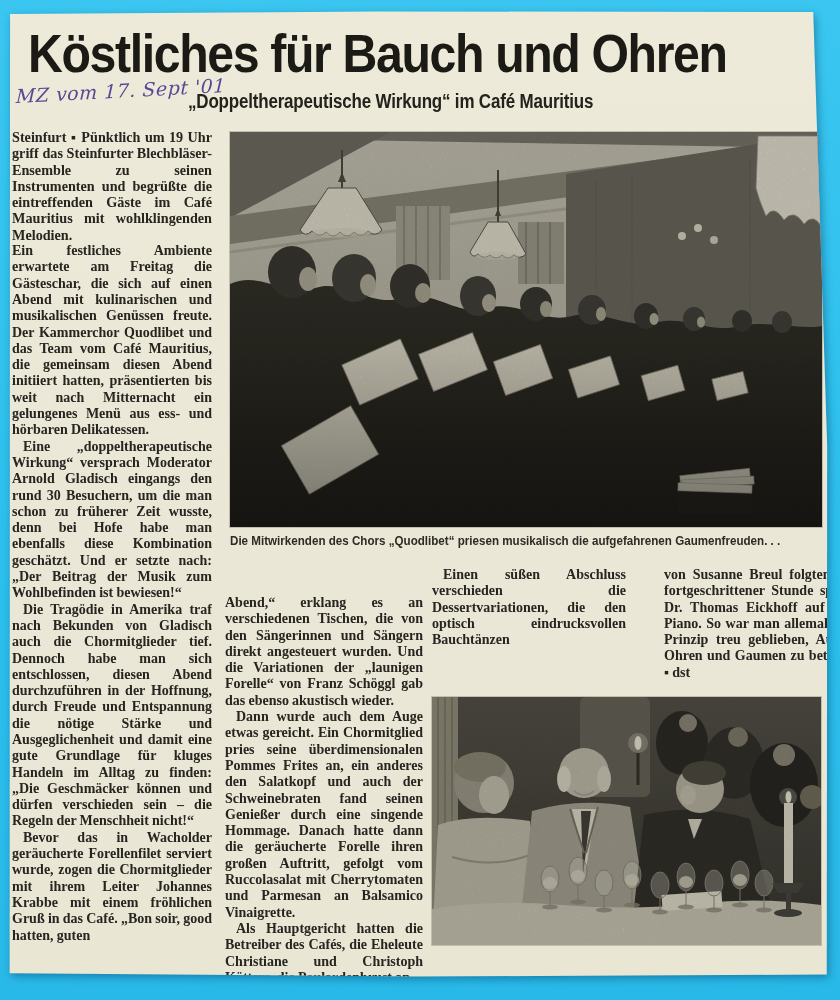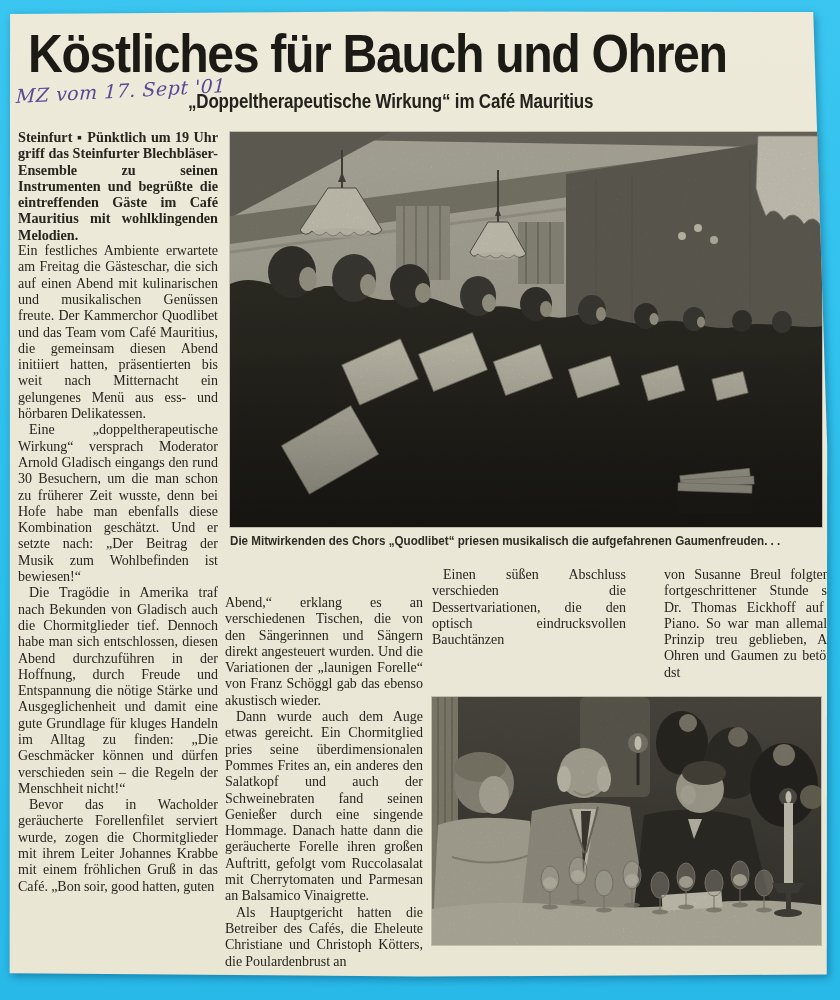--- a/index.html
+++ b/index.html
@@ -31,21 +31,21 @@
     position:absolute;left:180px;top:79px;
     font-family:"Liberation Sans",sans-serif;font-weight:bold;
     font-size:19.5px;letter-spacing:-.2px;color:#23221c;
     transform:scaleX(.87);transform-origin:0 0;white-space:nowrap;
   }
   .col{
     position:absolute;text-align:justify;color:#26251f;
     font-size:14px;line-height:16.3px;overflow:hidden;
     hyphens:auto;-webkit-hyphens:auto;word-spacing:-.3px;
   }
-  .col p{margin:0;}
+  .col p{margin:0;font-weight:bold;}
   .col p.indent{text-indent:11px;}
   .col p.lead{font-weight:bold;font-size:14.2px;}
   .photo{position:absolute;outline:1px solid rgba(70,66,52,.25);}
   .photo svg{display:block;width:100%;height:100%;}
   .caption1{
     position:absolute;left:222px;top:522px;
     font-family:"Liberation Sans",sans-serif;font-weight:bold;
     font-size:13.5px;color:#2c2b25;
     transform:scaleX(.86);transform-origin:0 0;white-space:nowrap;
   }
@@ -65,21 +65,21 @@
 
 <div class="bed"></div>
 
 <div class="paper-shadow">
 <div class="paper">
 
   <h1 class="headline">Köstliches für Bauch und Ohren</h1>
   <div class="handnote">MZ vom 17. Sept '01</div>
   <div class="subhead">„Doppeltherapeutische Wirkung“ im Café Mauritius</div>
 
-  <div class="col" style="left:10px;top:118px;width:200px;height:846px;">
+  <div class="col" style="left:4px;top:118px;width:200px;height:846px;">
     <p class="lead">Steinfurt ▪ Pünktlich um 19 Uhr griff das Steinfurter Blechbläser-Ensemble zu seinen Instrumenten und begrüßte die eintreffenden Gäste im Café Mauritius mit wohlklingenden Melodien.</p>
     <p>Ein festliches Ambiente erwartete am Freitag die Gästeschar, die sich auf einen Abend mit kulinarischen und musikalischen Genüssen freute. Der Kammerchor Quodlibet und das Team vom Café Mauritius, die gemeinsam diesen Abend initiiert hatten, präsentierten bis weit nach Mitternacht ein gelungenes Menü aus ess- und hörbaren Delikatessen.</p>
     <p class="indent">Eine „doppeltherapeutische Wirkung“ versprach Moderator Arnold Gladisch eingangs den rund 30 Besuchern, um die man schon zu früherer Zeit wusste, denn bei Hofe habe man ebenfalls diese Kombination geschätzt. Und er setzte nach: „Der Beitrag der Musik zum Wohlbefinden ist bewiesen!“</p>
     <p class="indent">Die Tragödie in Amerika traf nach Bekunden von Gladisch auch die Chormitglieder tief. Dennoch habe man sich entschlossen, diesen Abend durchzuführen in der Hoffnung, durch Freude und Entspannung die nötige Stärke und Ausgeglichenheit und damit eine gute Grundlage für kluges Handeln im Alltag zu finden: „Die Geschmäcker können und dürfen verschieden sein – die Regeln der Menschheit nicht!“</p>
     <p class="indent">Bevor das in Wacholder geräucherte Forellenfilet serviert wurde, zogen die Chormitglieder mit ihrem Leiter Johannes Krabbe mit einem fröhlichen Gruß in das Café. „Bon soir, good hatten, guten</p>
   </div>
 
   <div class="photo" style="left:222px;top:121px;width:592px;height:395px;">
     <svg viewBox="0 0 592 395" preserveAspectRatio="none">
       <defs>

